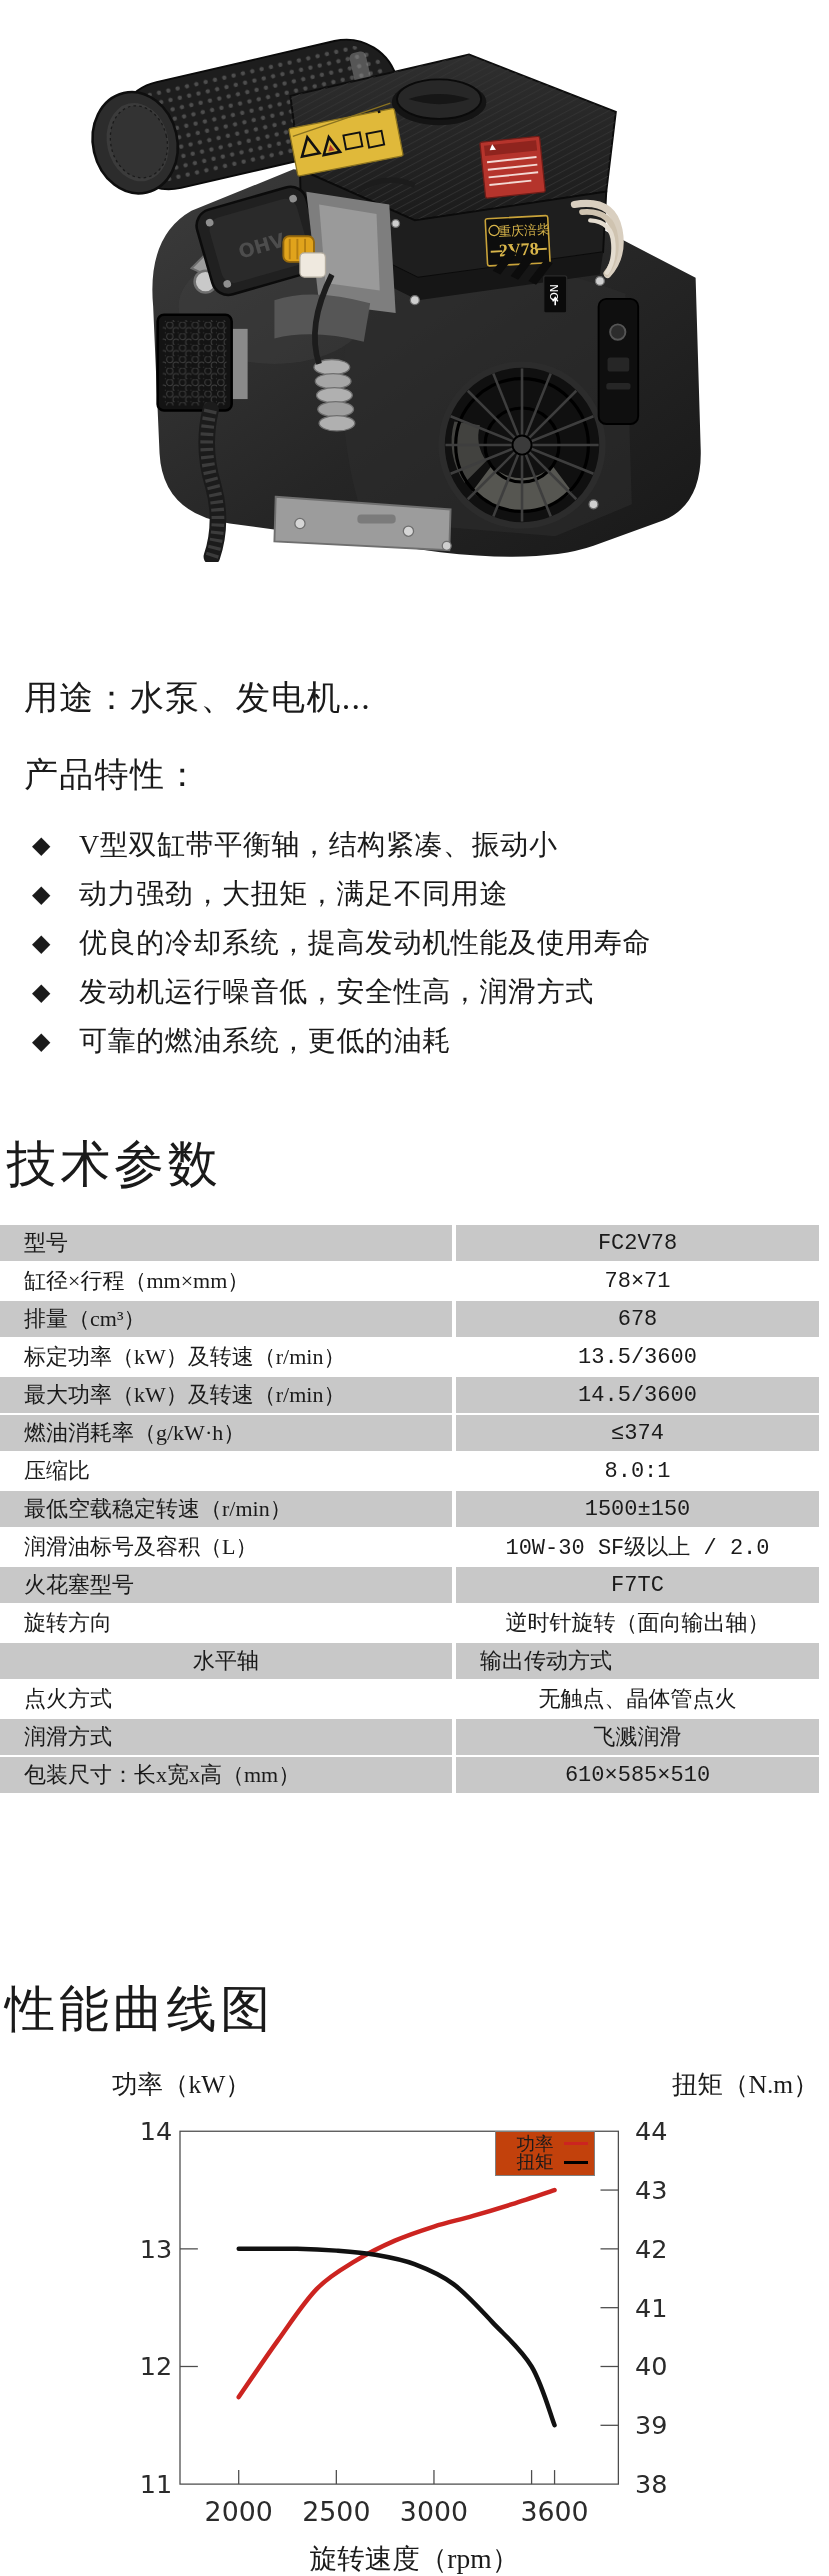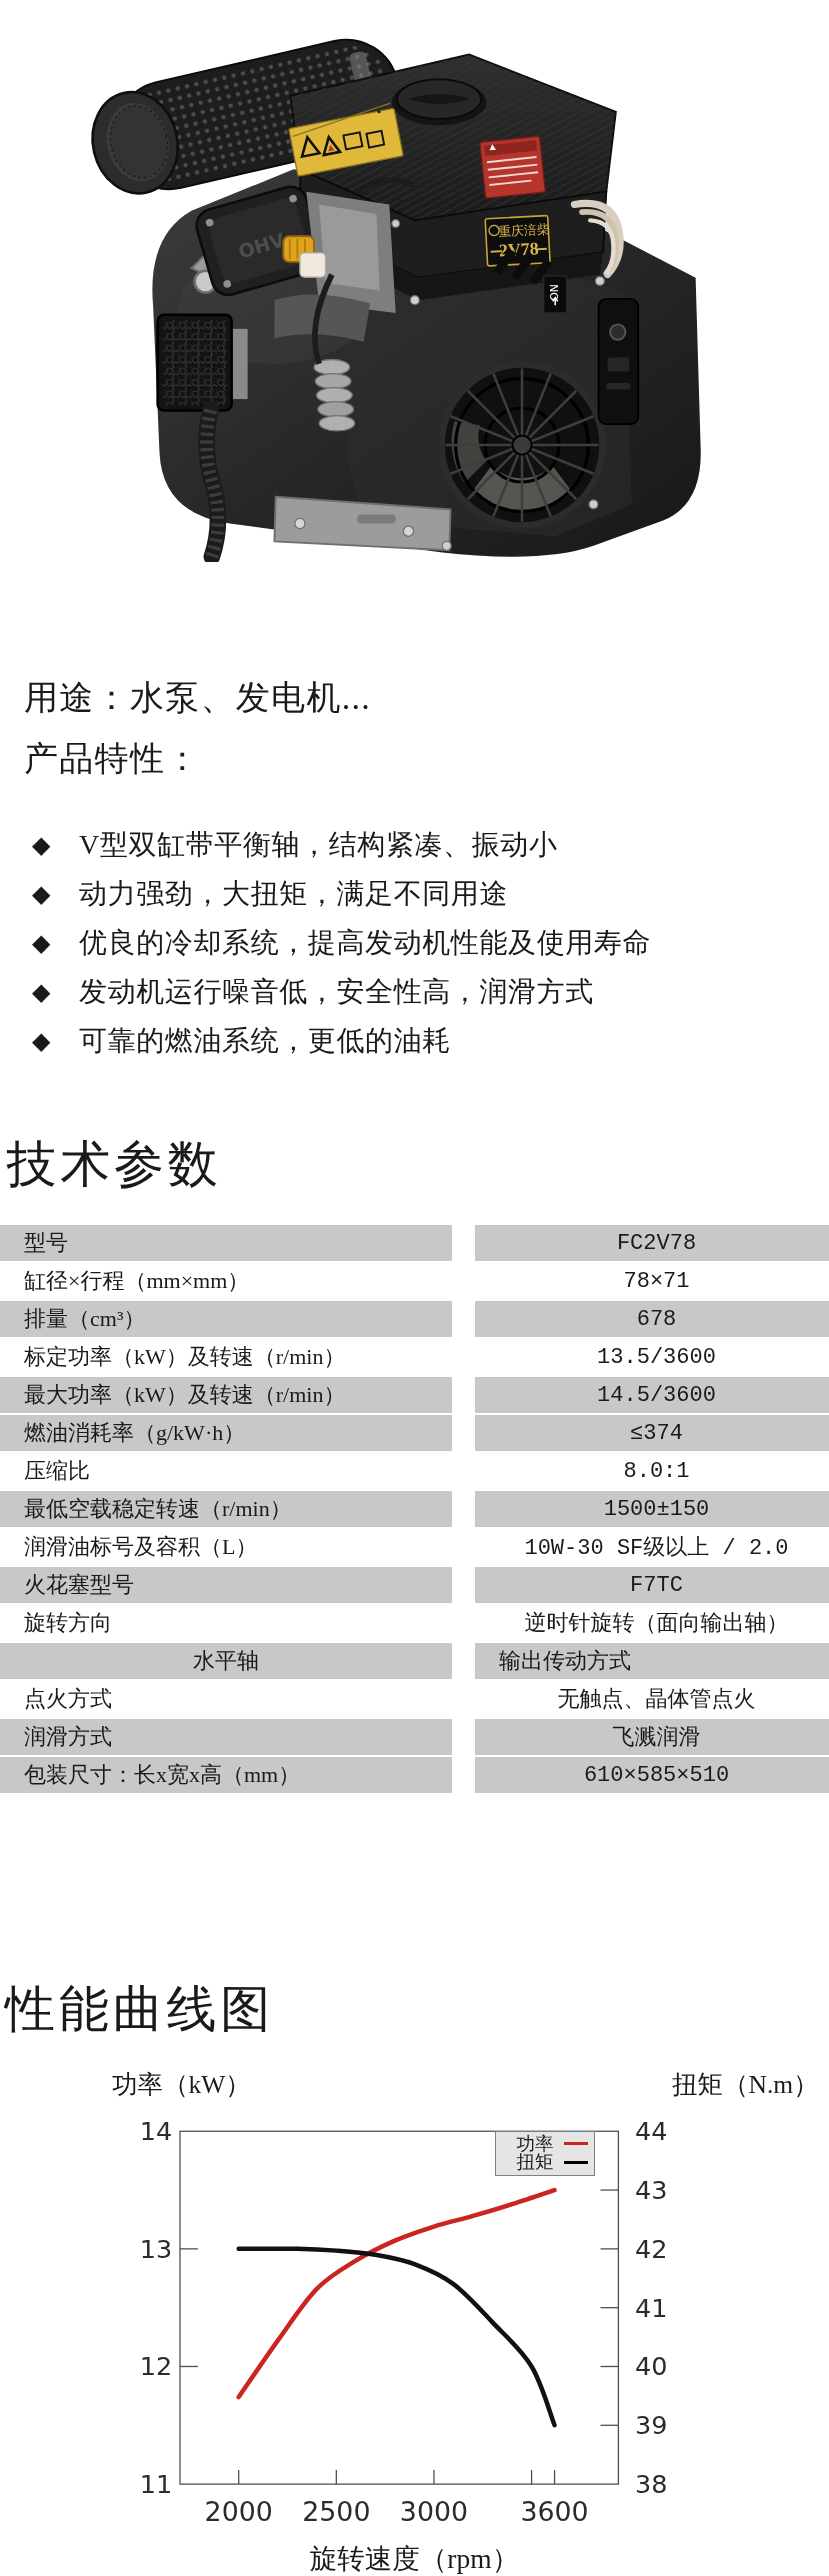--- a/index.html
+++ b/index.html
@@ -5,44 +5,44 @@
   html,body{margin:0;padding:0;}
   body{
     width:829px;height:2576px;position:relative;background:#ffffff;
     font-family:"Liberation Serif","DejaVu Serif",serif;color:#1a1a1a;
     overflow:hidden;
   }
   .abs{position:absolute;}
 
   
   .usage-line{left:24px;top:675px;font-size:34px;letter-spacing:1.3px;}
-  .features-title{left:24px;top:736px;font-size:34px;letter-spacing:1.3px;}
+  .features-title{left:24px;top:752px;font-size:34px;letter-spacing:1.3px;}
   .features-list{left:32px;top:820px;width:792px;}
   .feature-item{display:flex;align-items:center;height:49px;font-size:28px;letter-spacing:0.6px;}
   .feature-item .diamond{font-size:24px;margin-right:28px;line-height:1;}
 
   .section-title{font-size:50px;letter-spacing:3.8px;font-weight:400;}
   .tech-title{left:6.4px;top:1131px;}
   .perf-title{left:5.1px;top:1976px;}
 
   
   .spec-table{left:0;top:1224px;width:829px;}
-  .spec-row{display:grid;grid-template-columns:452px 363px;column-gap:23px;height:38px;}
+  .spec-row{display:grid;grid-template-columns:452px 363px;column-gap:4px;height:38px;}
   .spec-cell{display:flex;align-items:center;font-size:22px;box-sizing:border-box;}
   .spec-label{padding-left:24px;justify-content:flex-start;}
   .spec-value{justify-content:center;text-align:center;font-family:Liberation Mono, monospace;}
   .spec-row.gray .spec-cell{background:#c8c8c8;border-top:1.9px solid #fff;border-bottom:1.9px solid #fff;}
 
   
   .axis-head{font-size:25.5px;top:2067px;}
   .axis-head-left{left:112px;}
   .axis-head-right{left:672px;}
   #chart-svg{left:0;top:2107px;}
   .chart-legend{
-    left:495px;top:2131px;width:100px;height:45px;background:#e5e5e5;
+    left:495px;top:2131px;width:100px;height:45px;background:#c2410c;
     border:1.3px solid #808080;box-sizing:border-box;display:flex;flex-direction:column;
     justify-content:space-around;padding:2.6px 6.4px 3.8px 6.4px;
   }
   .legend-row{display:flex;align-items:center;justify-content:flex-end;gap:10.2px;}
   .legend-row .legend-label{font-size:18.5px;line-height:1;}
   .legend-line{width:24px;height:0;border-top:3.2px solid #000;}
   .legend-line.power{border-color:#cc2420;}
   .x-axis-title{left:255px;top:2541px;width:319px;text-align:center;font-size:27.5px;}
   .chart-num{font-family:"DejaVu Sans","Liberation Sans",sans-serif;}
 </style>

